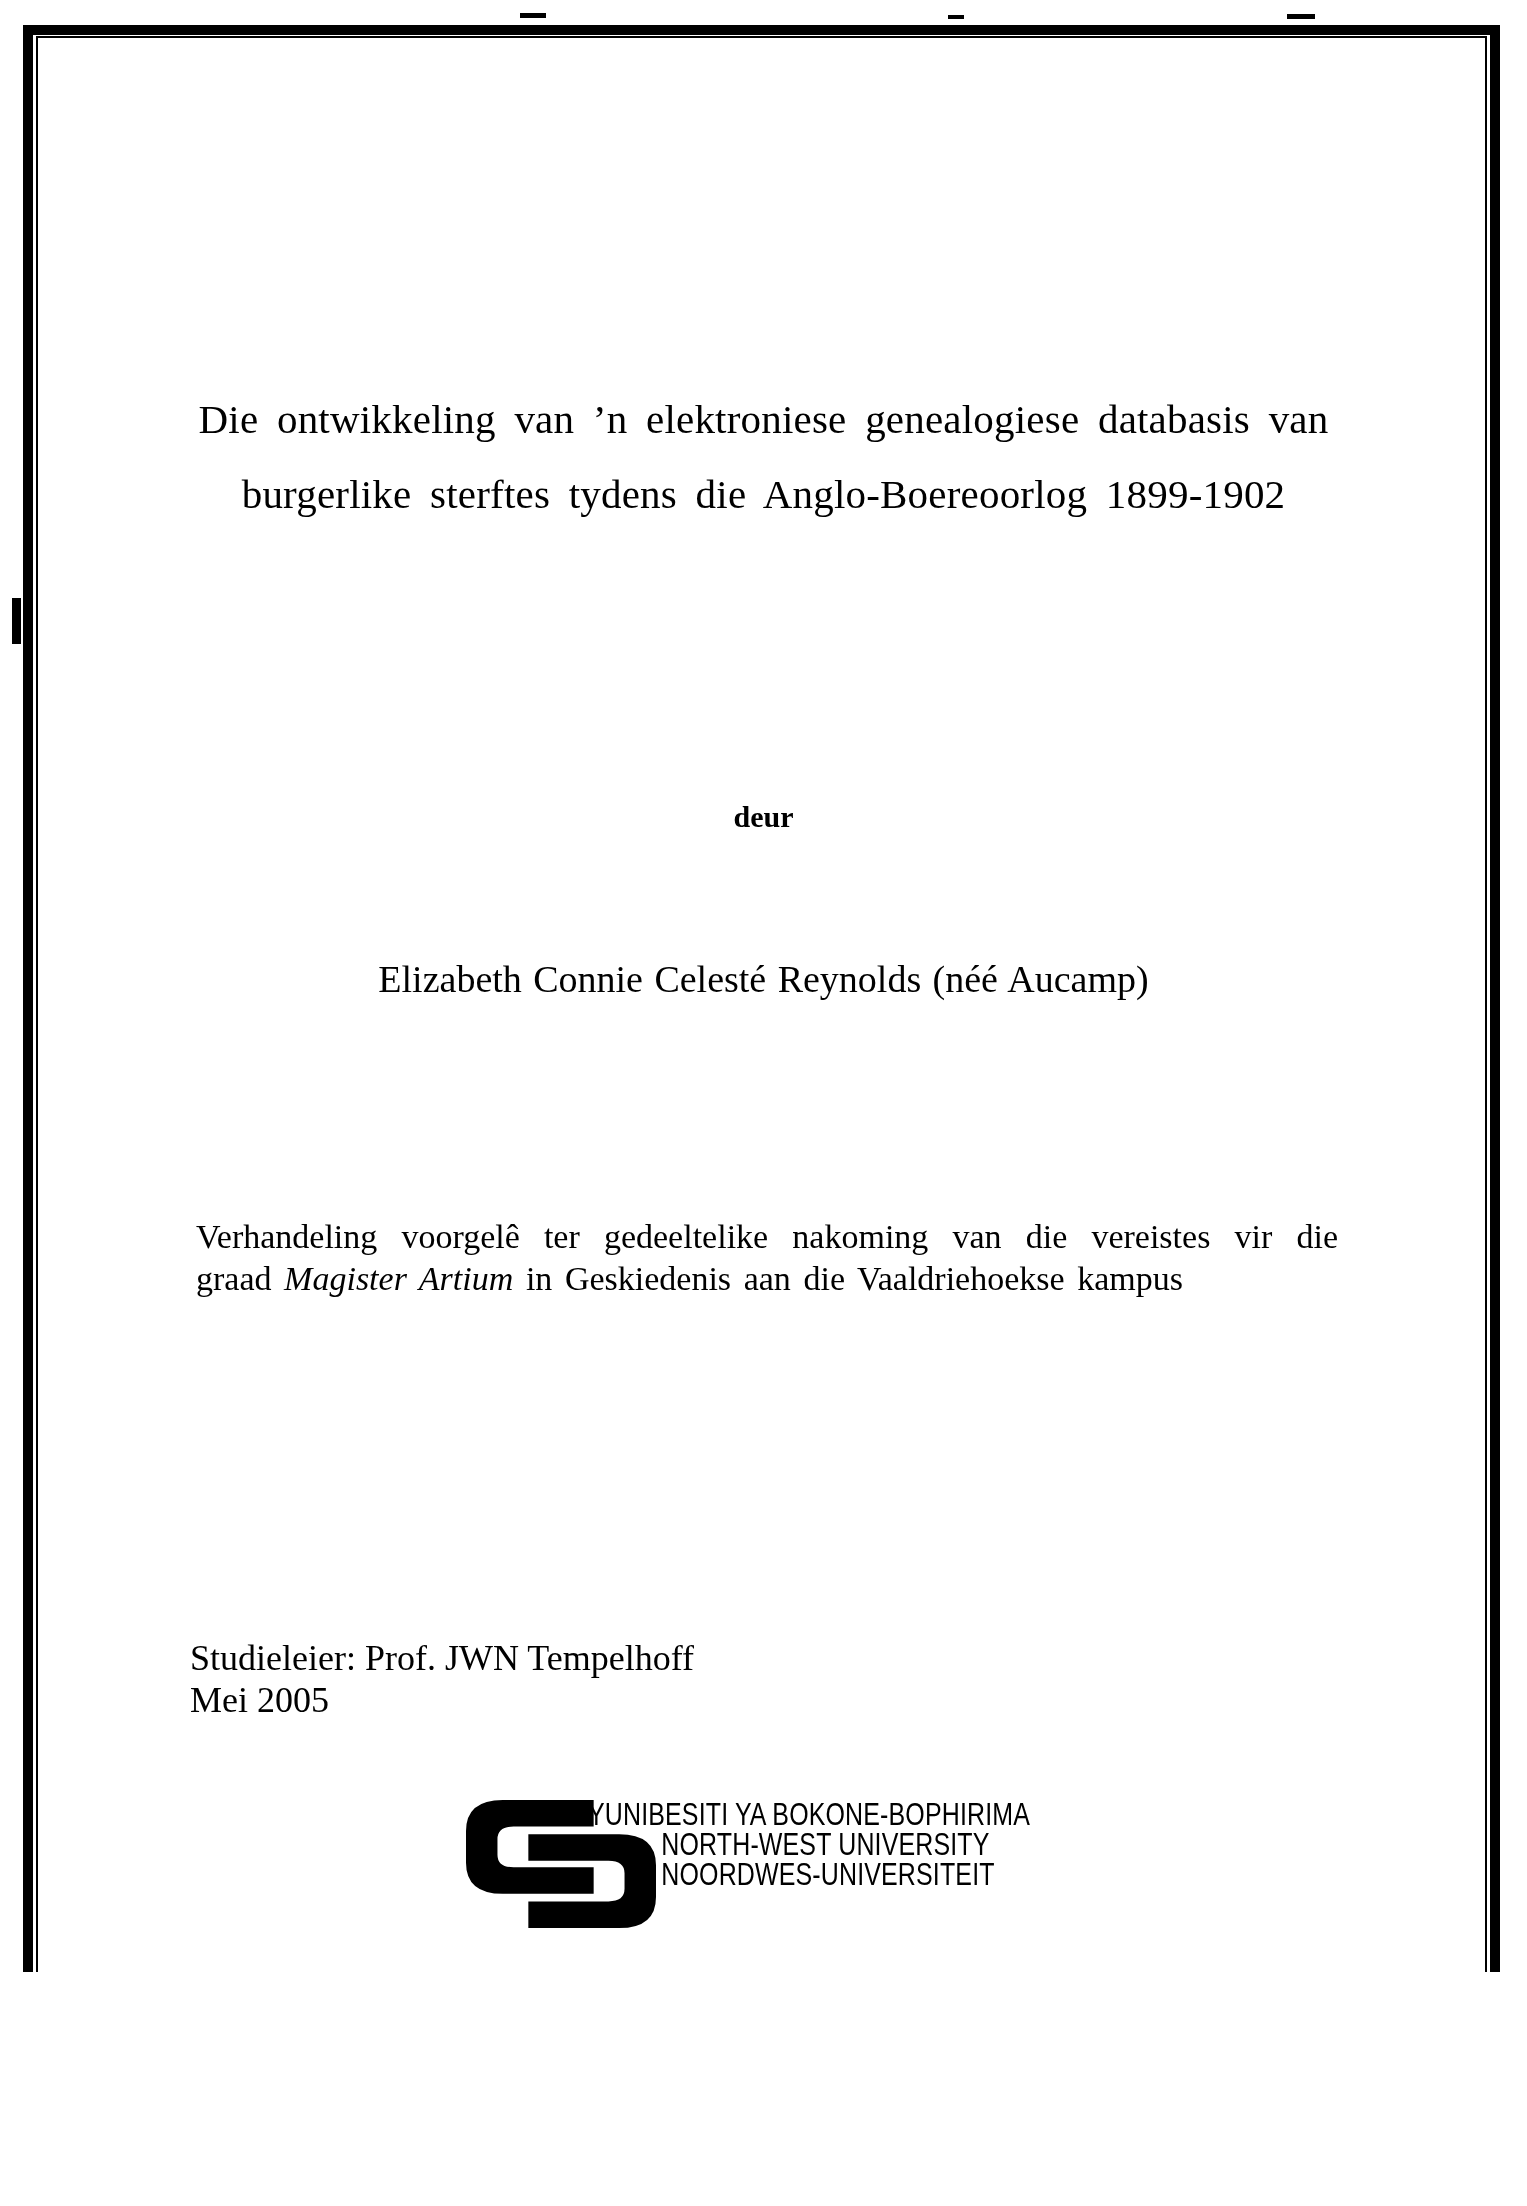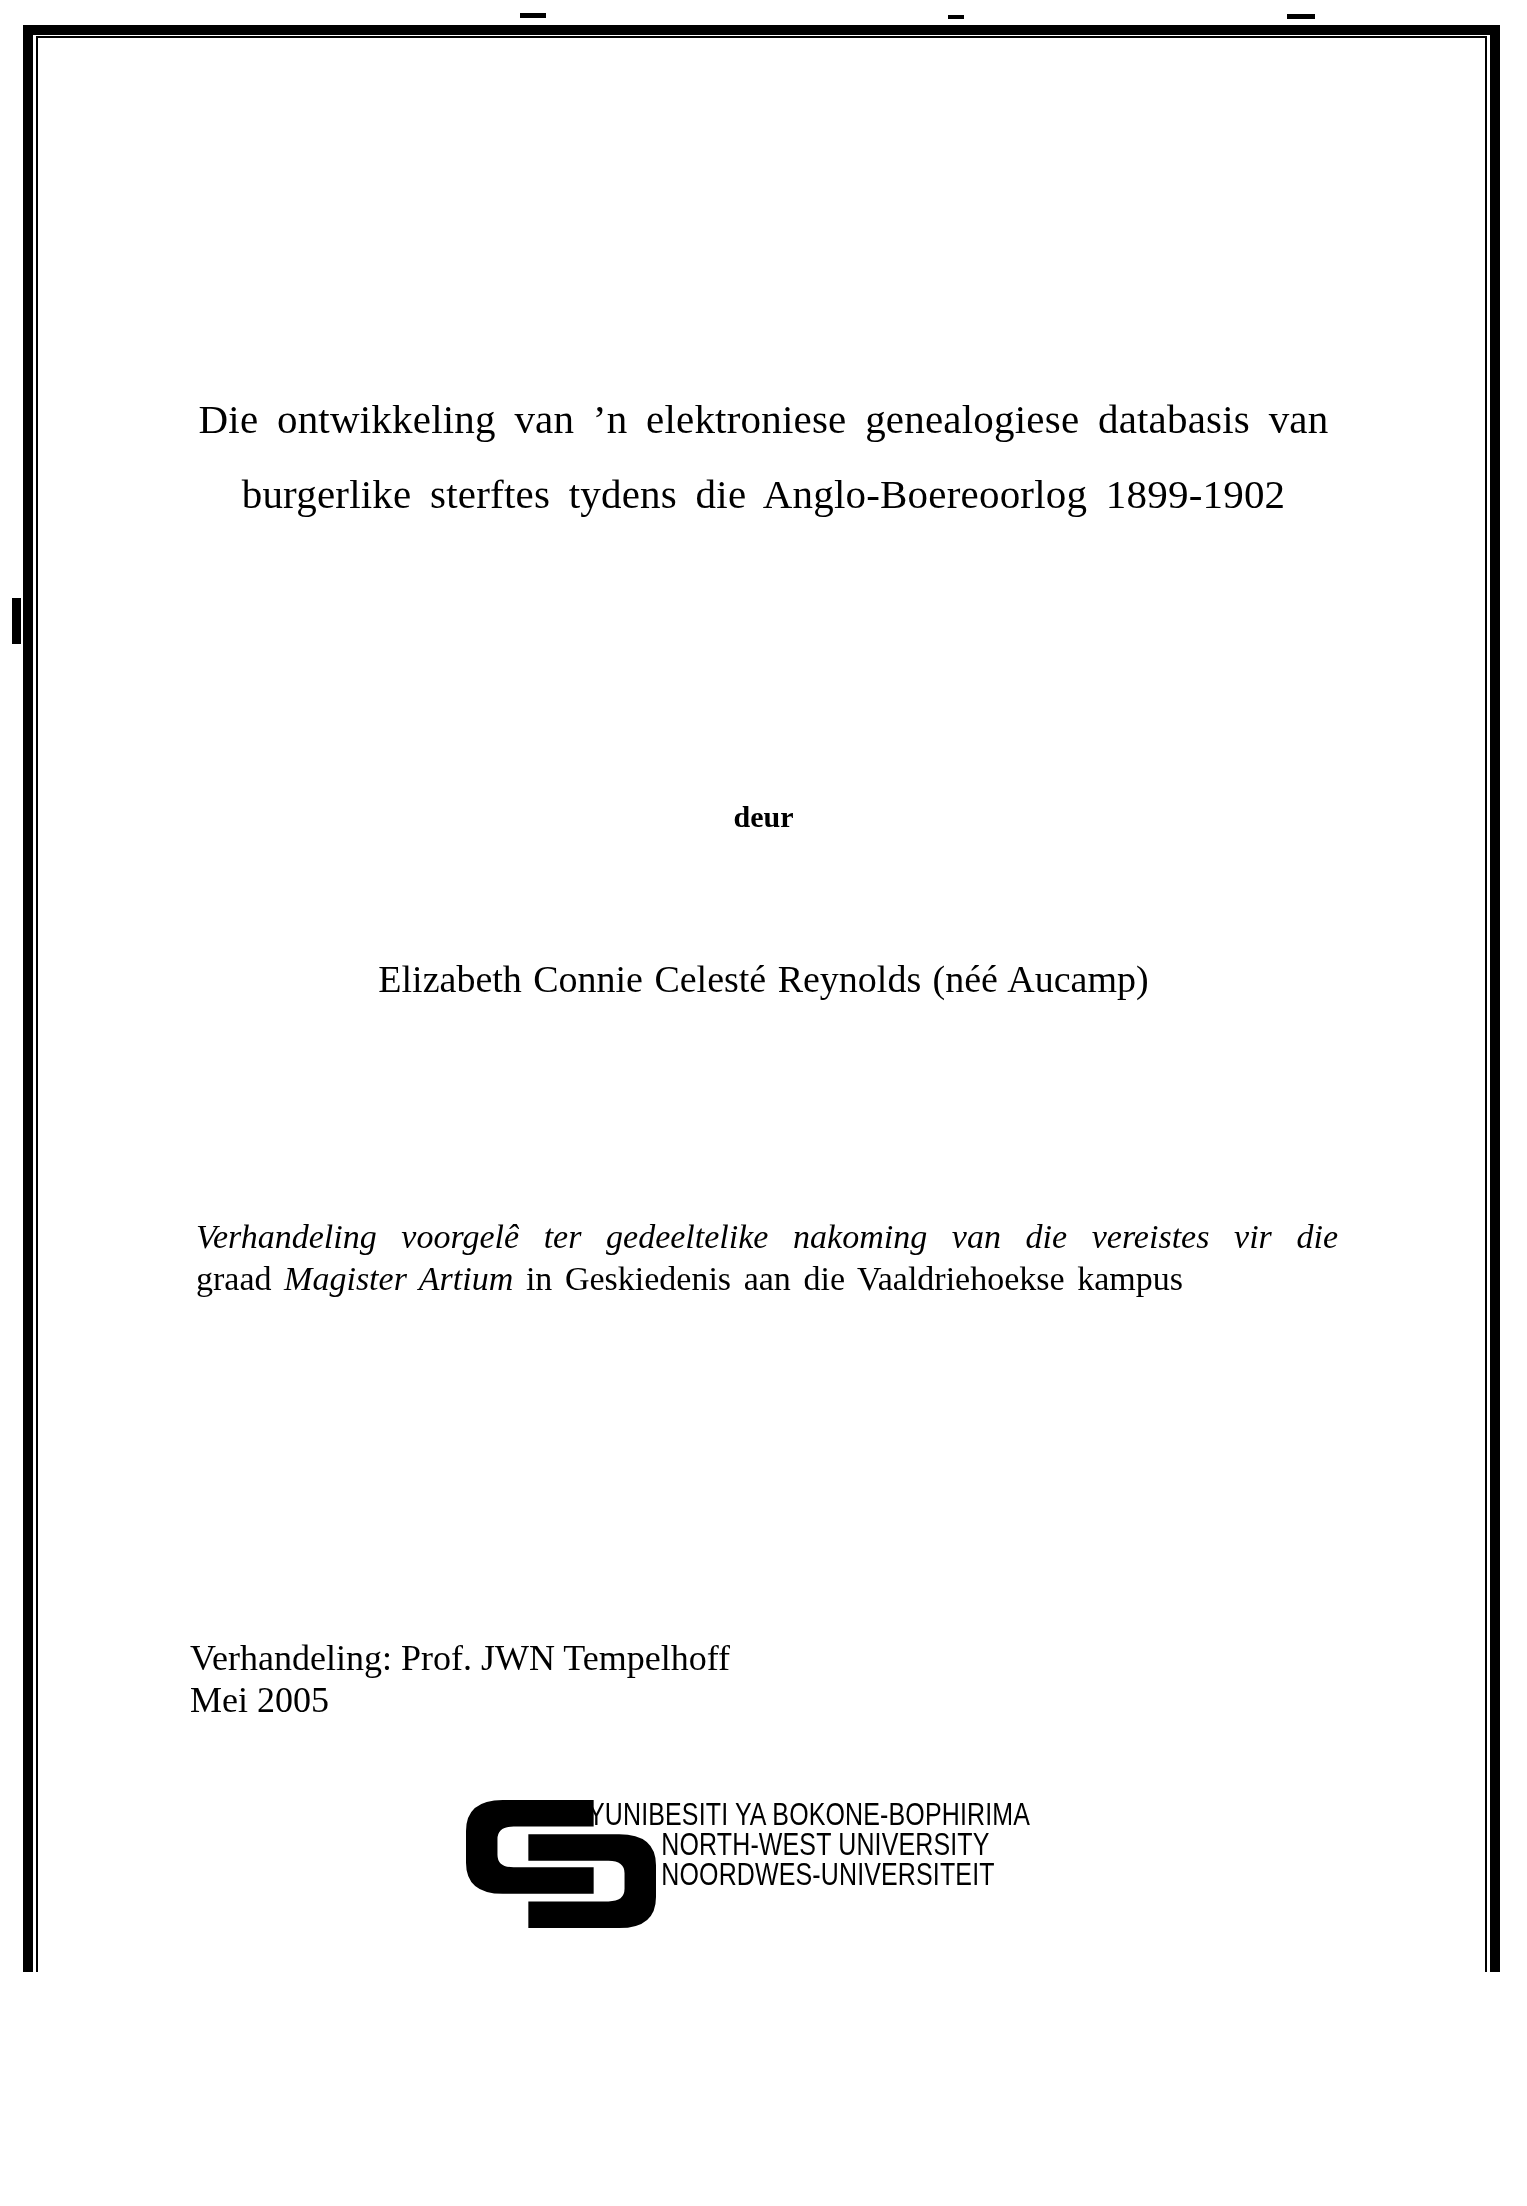--- a/index.html
+++ b/index.html
@@ -31,21 +31,21 @@
     text-align:center;font-size:30px;line-height:34px;font-weight:bold;
   }
   .author{
     position:absolute;left:70px;right:70px;top:956px;
     text-align:center;font-size:38px;line-height:46px;word-spacing:0.05em;
   }
   .degree{
     position:absolute;left:196px;width:1142px;top:1216px;
     font-size:34px;line-height:42px;
   }
-  .degree .l1{text-align:justify;text-align-last:justify;font-style:italic;}
+  .degree .l1{text-align:justify;text-align-last:justify;}
   .degree .l2{word-spacing:0.12em;}
   .it{font-style:italic;}
   .supervisor-block{
     position:absolute;left:190px;top:1637px;
     font-size:36px;line-height:42px;
   }
   .logo-mark{position:absolute;left:466px;top:1800px;}
   .logo-mark svg{display:block;}
   .logo-text{
     position:absolute;left:588px;top:1799px;
@@ -76,21 +76,21 @@
   <div class="byline">deur</div>
 
   <div class="author">Elizabeth Connie Celesté Reynolds (néé Aucamp)</div>
 
   <div class="degree">
     <div class="l1">Verhandeling voorgelê ter gedeeltelike nakoming van die vereistes vir die</div>
     <div class="l2"><span>graad</span> <span class="it">Magister Artium</span> <span>in Geskiedenis aan die Vaaldriehoekse kampus</span></div>
   </div>
 
   <div class="supervisor-block">
-    <div>Verhandeling: Prof. JWN Tempelhoff</div>
+    <div>Studieleier: Prof. JWN Tempelhoff</div>
     <div>Mei 2005</div>
   </div>
 
   <div class="logo-mark">
     <svg width="190" height="128" viewBox="0 0 320 255" preserveAspectRatio="none" xmlns="http://www.w3.org/2000/svg" aria-hidden="true">
       <path fill="#000000" d="M62 0 H215 V53 H80 Q53 53 53 78 V109 Q53 134 80 134 H215 V187 H62 Q0 187 0 125 V62 Q0 0 62 0 Z"></path>
       <path fill="#000000" transform="rotate(180 160 127.5)" d="M62 0 H215 V53 H80 Q53 53 53 78 V109 Q53 134 80 134 H215 V187 H62 Q0 187 0 125 V62 Q0 0 62 0 Z"></path>
     </svg>
   </div>
 

